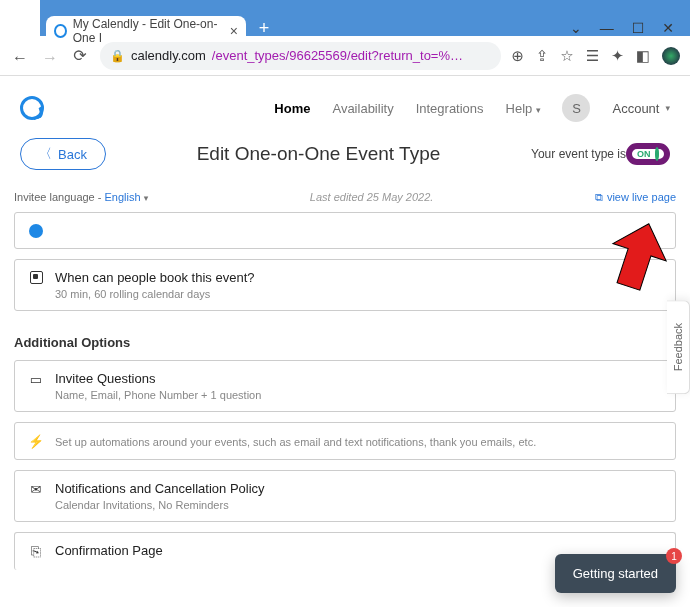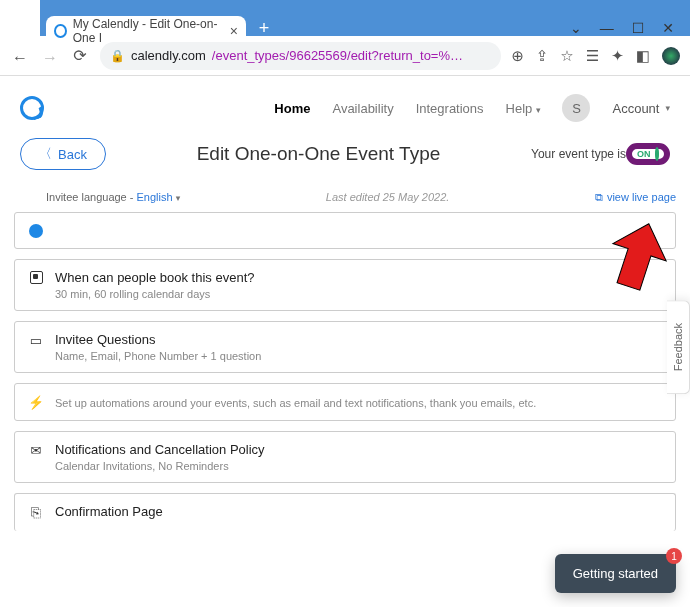--- a/index.html
+++ b/index.html
@@ -36,21 +36,21 @@
   .acct{display:flex;align-items:center;gap:6px;color:#555;}
   
   
   .titlerow{display:flex;align-items:center;padding:6px 20px 10px 20px;}
   .backbtn{border:1.5px solid #2b77d8;color:#2b77d8;border-radius:20px;padding:6px 18px;font-size:13px;display:flex;align-items:center;gap:6px;background:#fff;}
   .pagetitle{flex:1;text-align:center;font-size:19px;color:#333;font-weight:400;}
   .statuswrap{display:flex;align-items:center;font-size:12px;color:#444;}
   .toggle{width:44px;height:22px;border:6px solid #701a75;border-radius:12px;background:#fff;display:flex;align-items:center;padding:0 5px;gap:4px;font-size:9px;font-weight:700;color:#2aa870;justify-content:flex-end;}
   .toggle .knob{width:14px;height:14px;border-radius:50%;background:#2aa870;}
   
-  .metarow{display:flex;align-items:center;padding:10px 14px 8px 14px;font-size:11px;margin-left:32px;}
+  .metarow{display:flex;align-items:center;padding:10px 14px 8px 14px;font-size:11px;}
   .metarow .lang{color:#666;}
   .metarow .lang a{color:#2b77d8;text-decoration:none;}
   .metarow .edited{flex:1;text-align:center;color:#999;font-style:italic;line-height:1.3;}
   .metarow .viewlive{color:#2b77d8;display:flex;align-items:center;gap:4px;position:relative;}
   
   
   .arrow{position:absolute;right:22px;top:222px;pointer-events:none;}
   
   
   .cards{padding:0 14px;}
@@ -168,20 +168,21 @@
       <div class="ic">
           <span class="sqdot"></span>
         </div>
       <div class="body">
         <div class="ttl">When can people book this event?</div>
         <div class="sub">30 min, 60 rolling calendar days</div>
       </div>
     </div>
   </div>
 
+  <div class="section-title">Additional Options</div>
 
   <div class="cards">
     <div class="card">
       <div class="ic">▭</div>
       <div class="body">
         <div class="ttl">Invitee Questions</div>
         <div class="sub">Name, Email, Phone Number + 1 question</div>
       </div>
     </div>
 

